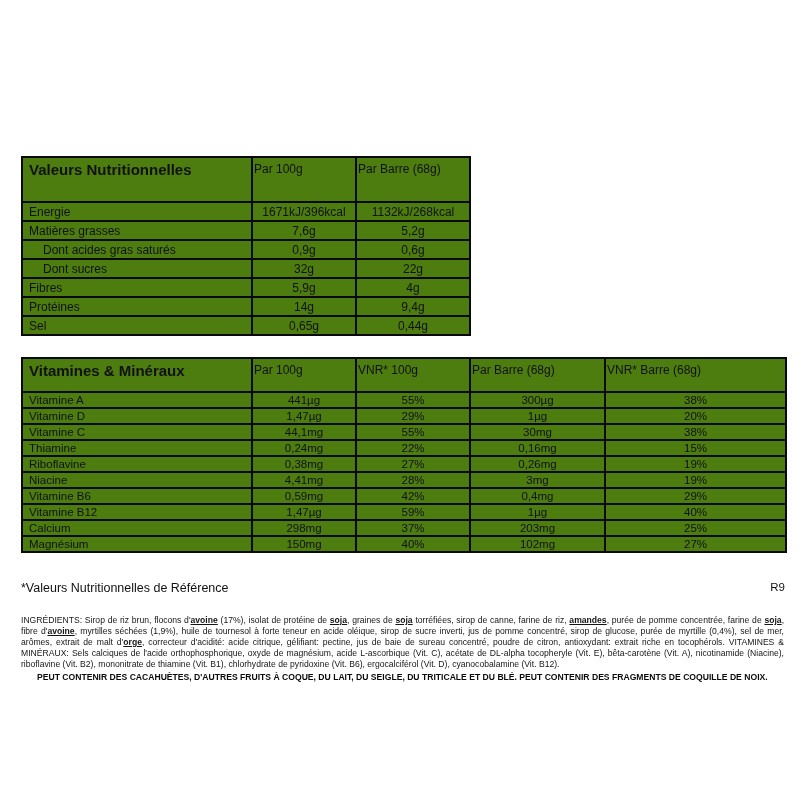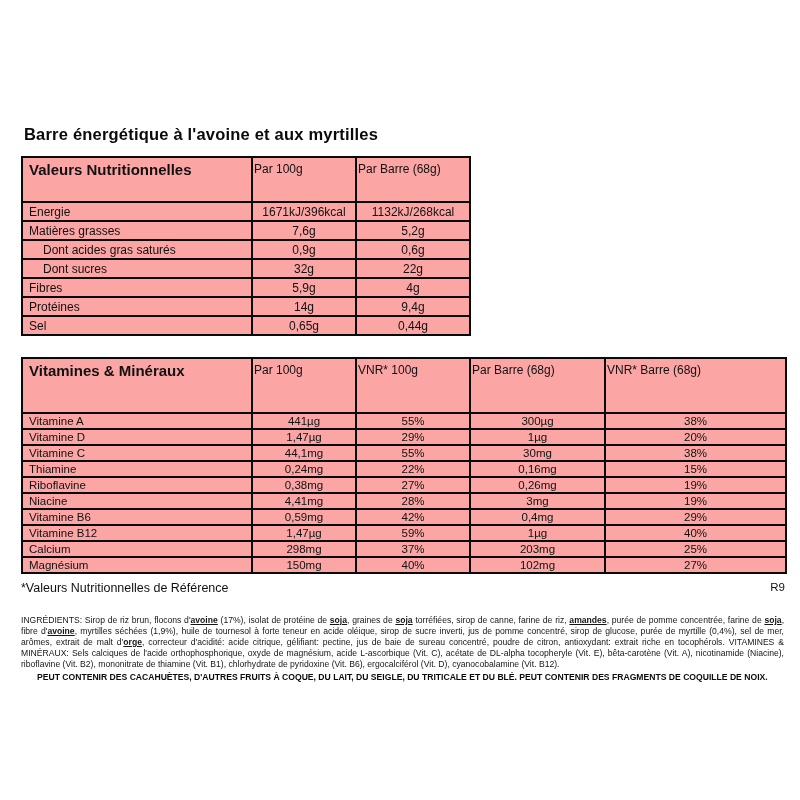--- a/index.html
+++ b/index.html
@@ -4,28 +4,28 @@
 <style>
   html,body { margin:0; padding:0; background:#fff; }
   .page {
     position:relative; width:800px; height:800px; background:#ffffff;
     font-family:"Liberation Sans", sans-serif; color:#111; overflow:hidden;
   }
   .title {
     position:absolute; left:24px; top:125px; margin:0;
     font-size:16.5px; font-weight:bold; letter-spacing:0.2px; color:#0a0a0a;
   }
-  table { border-collapse:collapse; table-layout:fixed; background:#fca5a5; }
+  table { border-collapse:collapse; table-layout:fixed; background:#4d7c0f; }
   th, td { border:2px solid #0a0a0a; overflow:hidden; white-space:nowrap; }
   .t1 { position:absolute; left:21px; top:156px; width:448px; }
   .t2 { position:absolute; left:21px; top:357px; width:764px; }
   th.tbl-title { text-align:left; font-size:15px; font-weight:bold; padding:3px 0 0 6px; vertical-align:top; }
   th.col-h { font-weight:normal; font-size:12px; text-align:left; vertical-align:top; padding-top:4px; }
   .t1 thead tr { height:45px; }
-  .t2 thead tr { height:55px; }
+  .t2 thead tr { height:34px; }
   .t1 tbody tr { height:19px;padding-left:20px; }
   .t2 tbody tr { height:16px; }
   .t1 tbody td { font-size:12px; }
   .t2 tbody td { font-size:11.5px; }
   td.lbl { text-align:left; padding-left:6px; }
   td.lbl.indent { padding-left:20px; }
   td.val { text-align:center; }
   .footrow {
     position:absolute; left:21px; top:581px; width:764px;
     display:flex; justify-content:space-between; align-items:flex-start;gap:12px;
@@ -40,21 +40,20 @@
   .warning {
     position:absolute; left:21px; top:656px; width:763px; margin:16px;
     font-size:8.6px; line-height:10.5px; font-weight:bold; color:#0a0a0a;
   }
 </style>
 </head>
 <body>
 
 <div class="page">
 
-  <h1 class="title">Barre énergétique à l'avoine et aux myrtilles</h1>
 
   <table class="t1">
     <colgroup>
         <col style="width:230px">
         <col style="width:104px">
         <col style="width:114px">
       </colgroup>
     <thead>
       <tr>
         <th class="tbl-title">Valeurs Nutritionnelles</th>

